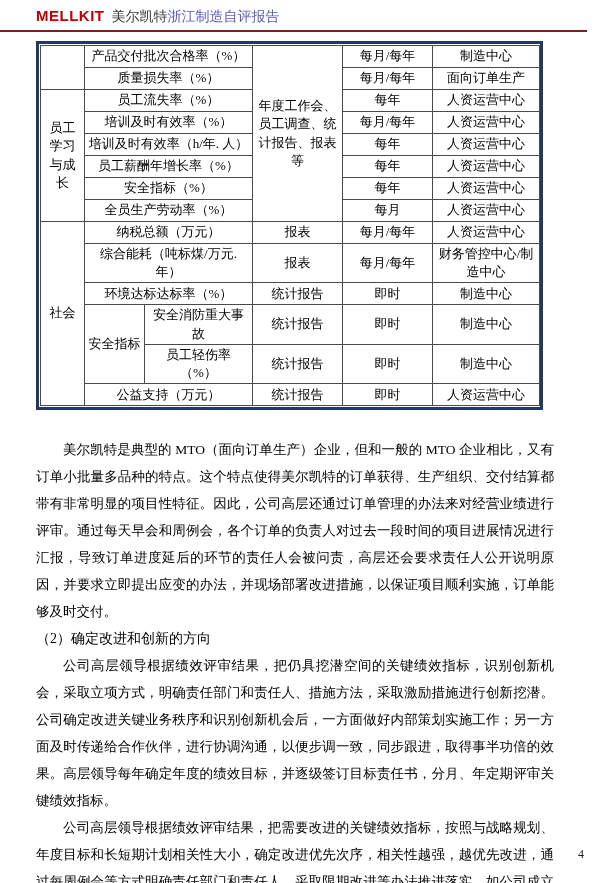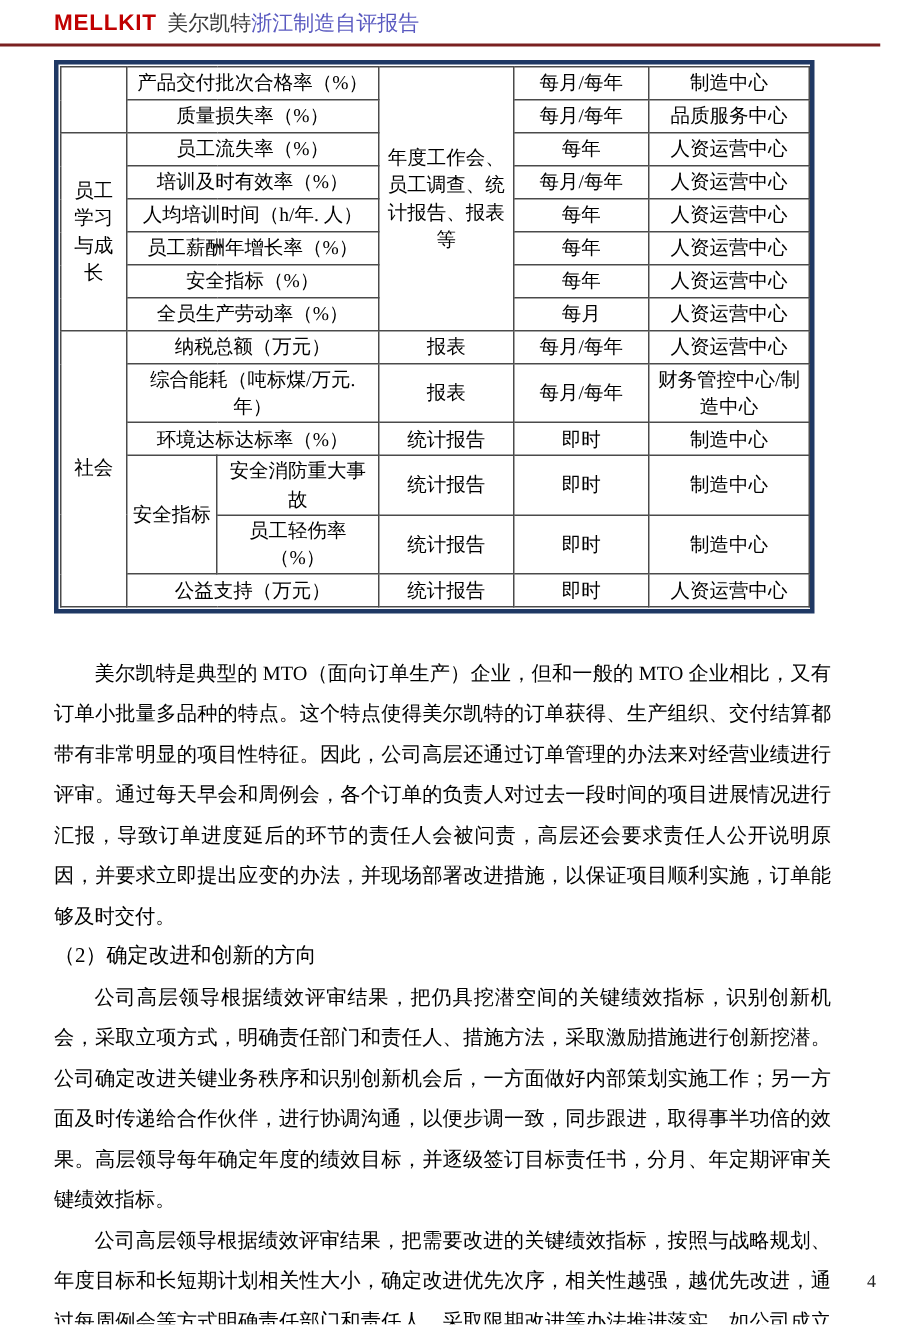--- a/index.html
+++ b/index.html
@@ -77,35 +77,35 @@
         <tr class="r1">
           <td rowspan="2"></td>
           <td colspan="2">产品交付批次合格率（%）</td>
           <td rowspan="8">年度工作会、员工调查、统计报告、报表等</td>
           <td>每月/每年</td>
           <td>制造中心</td>
         </tr>
         <tr class="r1">
           <td colspan="2">质量损失率（%）</td>
           <td>每月/每年</td>
-          <td>品质服务中心</td>
+          <td>面向订单生产</td>
         </tr>
         <tr class="r1">
           <td rowspan="6">员工学习与成长</td>
           <td colspan="2">员工流失率（%）</td>
           <td>每年</td>
           <td>人资运营中心</td>
         </tr>
         <tr class="r1">
           <td colspan="2">培训及时有效率（%）</td>
           <td>每月/每年</td>
           <td>人资运营中心</td>
         </tr>
         <tr class="r1">
-          <td colspan="2">人均培训时间（h/年. 人）</td>
+          <td colspan="2">培训及时有效率（h/年. 人）</td>
           <td>每年</td>
           <td>人资运营中心</td>
         </tr>
         <tr class="r1">
           <td colspan="2">员工薪酬年增长率（%）</td>
           <td>每年</td>
           <td>人资运营中心</td>
         </tr>
         <tr class="r1">
           <td colspan="2">安全指标（%）</td>

